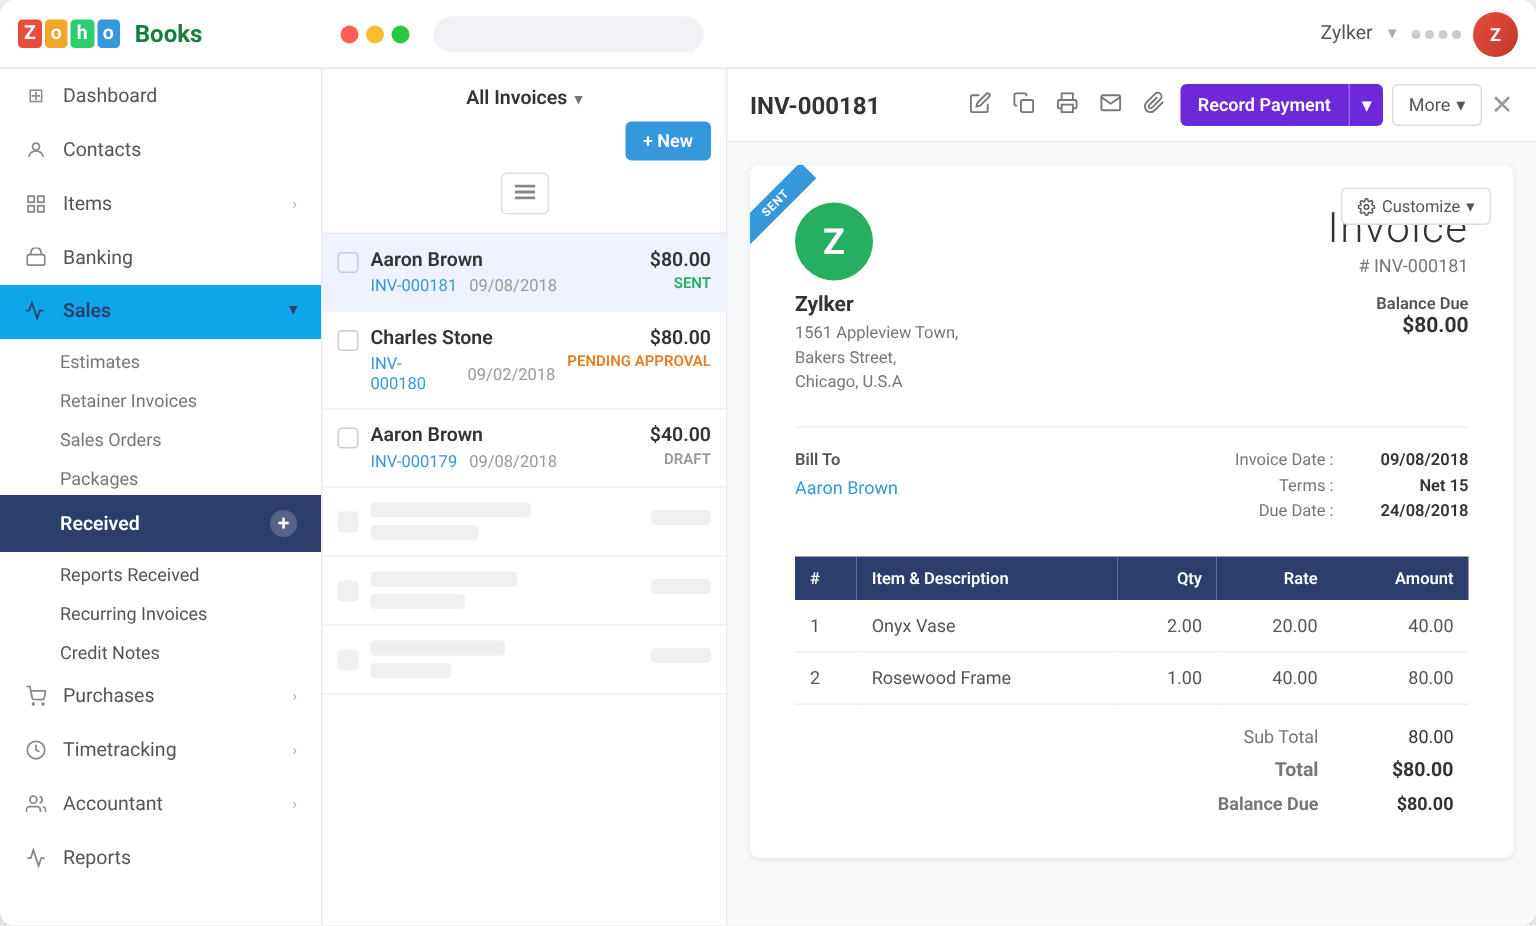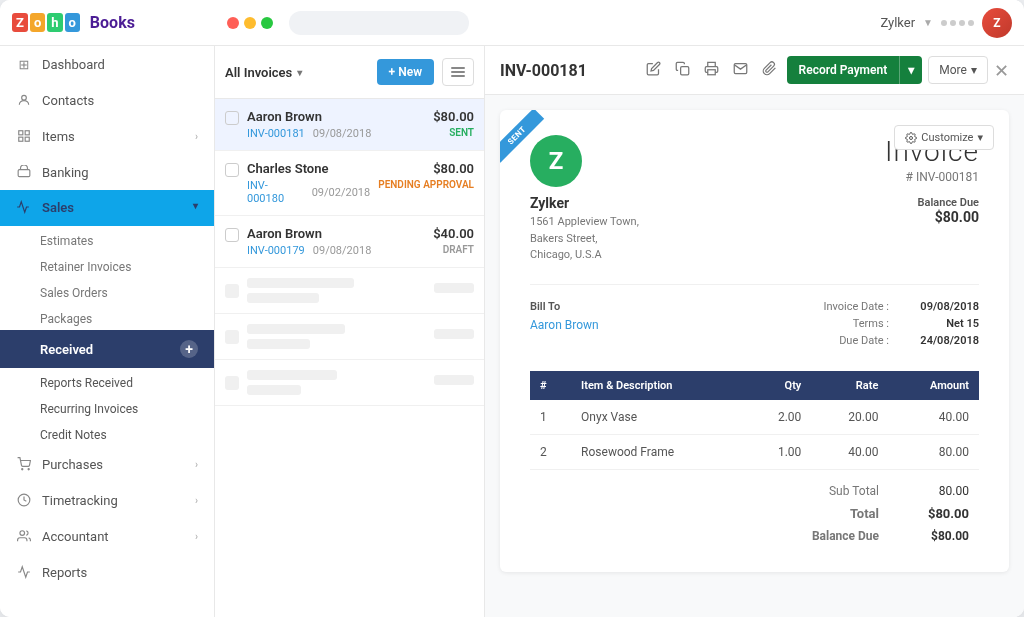--- a/index.html
+++ b/index.html
@@ -8,21 +8,21 @@
     .app-container { display: flex; flex-direction: column; height: 617px; background: #fff; border-radius: 10px; overflow: hidden; box-shadow: 0 4px 20px rgba(0,0,0,0.15); }
 
     
     .top-bar { height: 46px; background: #fff; display: flex; align-items: center; padding: 0 12px; border-bottom: 1px solid #e8e8e8; flex-shrink: 0; }
     .logo-area { display: flex; align-items: center; gap: 6px; width: 215px; }
     .logo-box { display: flex; align-items: center; gap: 2px; }
     .logo-z { background: #e84c3d; color: #fff; font-weight: 700; font-size: 13px; padding: 2px 4px; border-radius: 3px; }
     .logo-o { background: #f4a62a; color: #fff; font-weight: 700; font-size: 13px; padding: 2px 4px; border-radius: 3px; }
     .logo-h { background: #2ecc71; color: #fff; font-weight: 700; font-size: 13px; padding: 2px 4px; border-radius: 3px; }
     .logo-o2 { background: #3498db; color: #fff; font-weight: 700; font-size: 13px; padding: 2px 4px; border-radius: 3px; }
-    .logo-text { font-size: 16px; font-weight: 700; color: #4c1d95; margin-left: 4px; }
+    .logo-text { font-size: 16px; font-weight: 700; color: #15803d; margin-left: 4px; }
     .top-center { flex: 1; display: flex; align-items: center; gap: 8px; }
     .traffic-lights { display: flex; gap: 5px; margin-right: 8px; }
     .tl { width: 12px; height: 12px; border-radius: 50%; }
     .tl-red { background: #ff5f57; }
     .tl-yellow { background: #febc2e; }
     .tl-green { background: #28c840; }
     .search-bar { background: #f0f2f5; border-radius: 12px; height: 24px; width: 180px; }
     .top-right { display: flex; align-items: center; gap: 8px; }
     .user-name { font-size: 13px; color: #555; }
     .dot-menu { display: flex; gap: 3px; }
@@ -42,21 +42,21 @@
     .sales-header .item-icon { width: 16px; height: 16px; }
     .sales-header .arrow { margin-left: auto; font-size: 10px; color: #2c3e6b; }
     .invoices-item { display: flex; align-items: center; padding: 10px 16px 10px 40px; cursor: pointer; font-size: 13px; background: #2c3e6b; color: #fff; font-weight: 600; }
     .invoices-item .plus-icon { margin-left: auto; width: 18px; height: 18px; border-radius: 50%; background: rgba(255,255,255,0.2); display: flex; align-items: center; justify-content: center; font-size: 14px; }
 
     
     .content-area { flex: 1; display: flex; overflow: hidden; }
 
     
     .invoice-list { width: 270px; border-right: 1px solid #e8e8e8; display: flex; flex-direction: column; flex-shrink: 0; }
-    .list-header { display: flex; align-items: center; padding: 12px 10px; border-bottom: 1px solid #e8e8e8; gap: 8px; }
+    .list-header { display: flex; align-items: center; padding: 12px 10px; border-bottom: 1px solid #e8e8e8; gap: 8px; flex-direction: column; }
     .dropdown-btn { display: flex; align-items: center; gap: 5px; font-size: 13px; font-weight: 600; color: #333; background: none; border: none; cursor: pointer; }
     .dropdown-btn .arrow { font-size: 10px; color: #777; }
     .new-btn { display: flex; align-items: flex-end; gap: 5px; background: #3498db; color: #fff; border: none; border-radius: 4px; padding: 6px 12px; font-size: 12px; font-weight: 600; cursor: pointer; margin-left: auto; }
     .menu-icon-btn { background: none; border: 1px solid #ddd; border-radius: 4px; padding: 5px 8px; cursor: pointer; color: #777; font-size: 14px; }
     .invoice-item { display: flex; align-items: flex-start; padding: 10px 10px; border-bottom: 1px solid #f0f0f0; cursor: pointer; gap: 8px; }
     .invoice-item.selected { background: #eef3ff; }
     .checkbox { width: 14px; height: 14px; border: 1.5px solid #ccc; border-radius: 3px; flex-shrink: 0; margin-top: 2px; }
     .invoice-info { flex: 1; }
     .invoice-name { font-size: 13px; font-weight: 600; color: #333; }
     .invoice-meta { display: flex; gap: 8px; align-items: center; margin-top: 3px; }
@@ -71,21 +71,21 @@
     .skeleton-item { padding: 10px; border-bottom: 1px solid #f0f0f0; display: flex; align-items: center; gap: 8px; }
     .skeleton-line { background: #f0f0f0; border-radius: 3px; height: 10px; }
     .skeleton-checkbox { width: 14px; height: 14px; border-radius: 3px; background: #f0f0f0; flex-shrink: 0; }
 
     
     .invoice-detail { flex: 1; background: #f8f9fa; overflow-y: auto; padding: 15px; }
     .detail-header { display: flex; align-items: center; padding: 10px 15px; background: #fff; border-bottom: 1px solid #e8e8e8; gap: 10px; margin: -15px -15px 15px -15px; }
     .invoice-id { font-size: 16px; font-weight: 700; color: #333; }
     .detail-actions { display: flex; gap: 6px; align-items: center; margin-left: auto; }
     .icon-btn { background: none; border: none; cursor: pointer; color: #777; font-size: 16px; padding: 4px; }
-    .record-payment-btn { display: flex; align-items: center; background: #15803d; color: #fff; border: none; border-radius: 4px; font-size: 12px; font-weight: 600; cursor: pointer; overflow: hidden; }
+    .record-payment-btn { display: flex; align-items: center; background: #6d28d9; color: #fff; border: none; border-radius: 4px; font-size: 12px; font-weight: 600; cursor: pointer; overflow: hidden; }
     .record-payment-btn .main-part { padding: 7px 12px; }
     .record-payment-btn .dropdown-part { padding: 7px 8px; border-left: 1px solid rgba(255,255,255,0.3); }
     .more-btn { display: flex; align-items: center; gap: 4px; background: #fff; border: 1px solid #ddd; border-radius: 4px; padding: 6px 10px; font-size: 12px; color: #555; cursor: pointer; }
     .close-btn { background: none; border: none; cursor: pointer; font-size: 18px; color: #999; }
 
     
     .invoice-card { background: #fff; border-radius: 6px; box-shadow: 0 1px 4px rgba(0,0,0,0.08); overflow: hidden; position: relative; }
     .card-body { padding: 25px 30px; }
     .card-top { display: flex; justify-content: space-between; align-items: flex-start; }
     .company-logo { width: 52px; height: 52px; border-radius: 50%; background: #27ae60; display: flex; align-items: center; justify-content: center; color: #fff; font-size: 24px; font-weight: 700; margin-bottom: 8px; }

